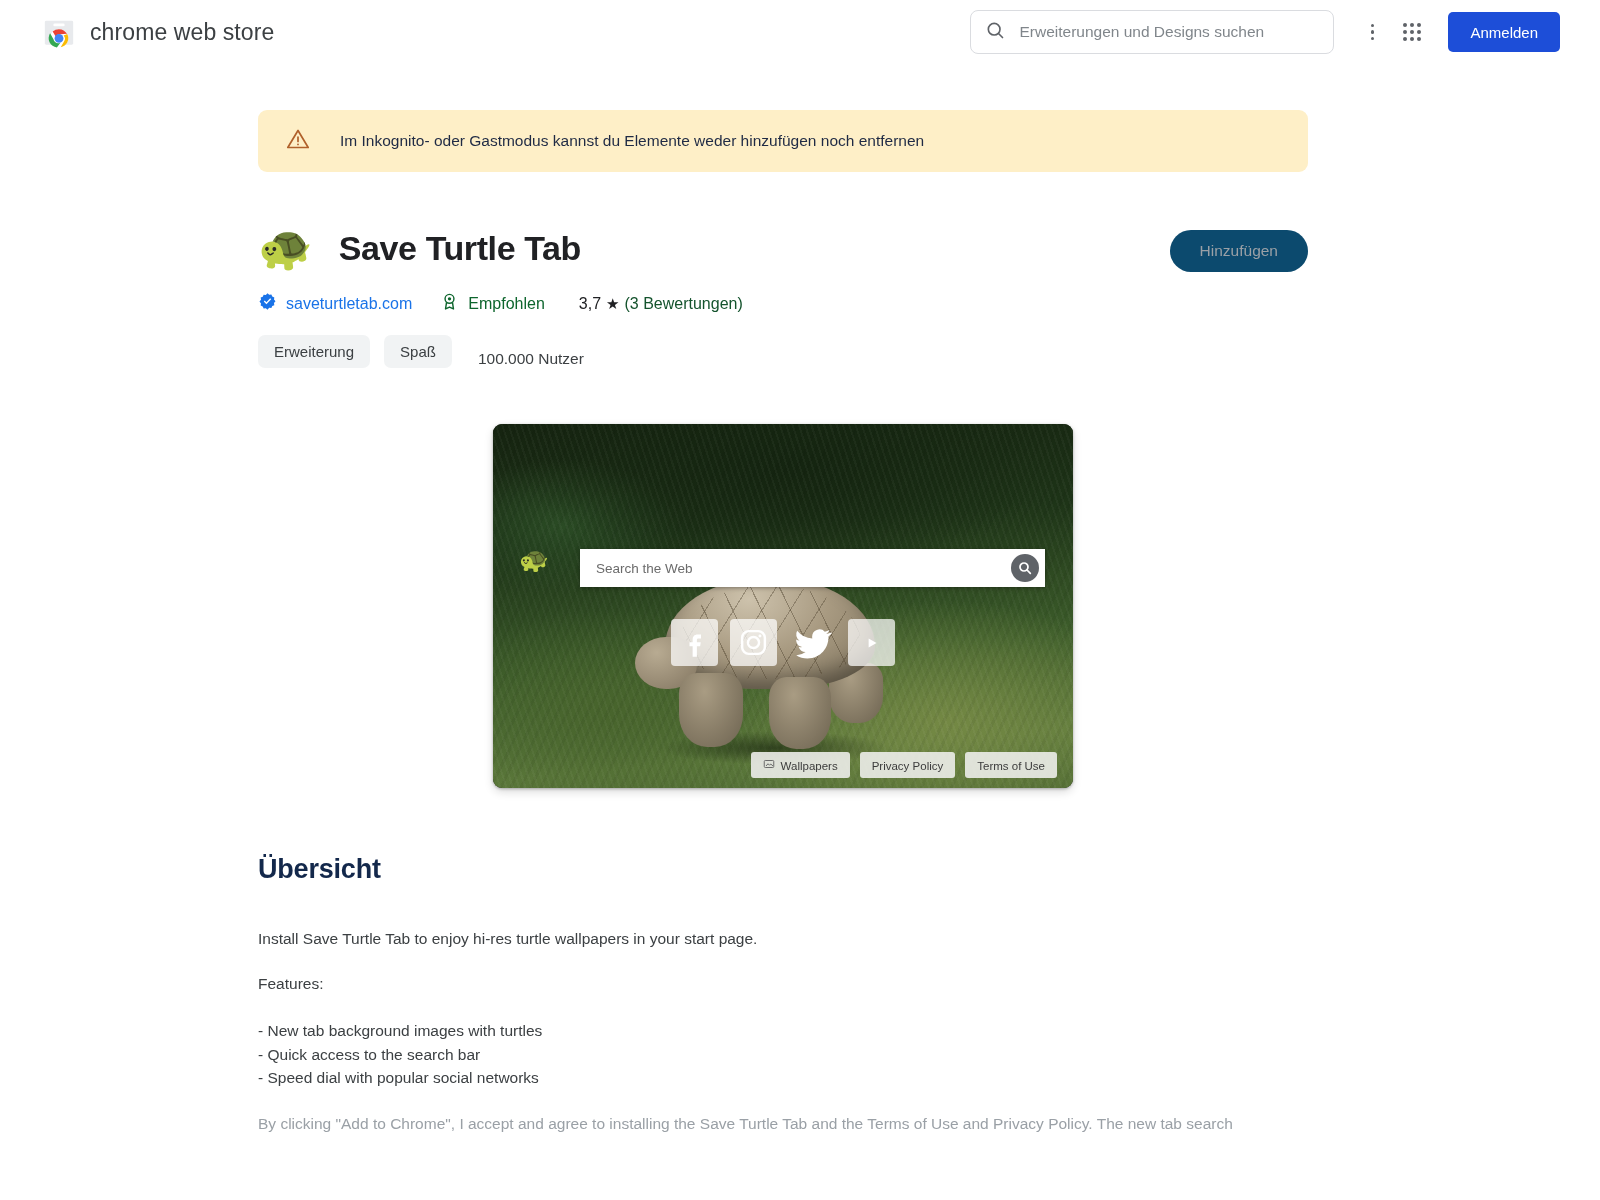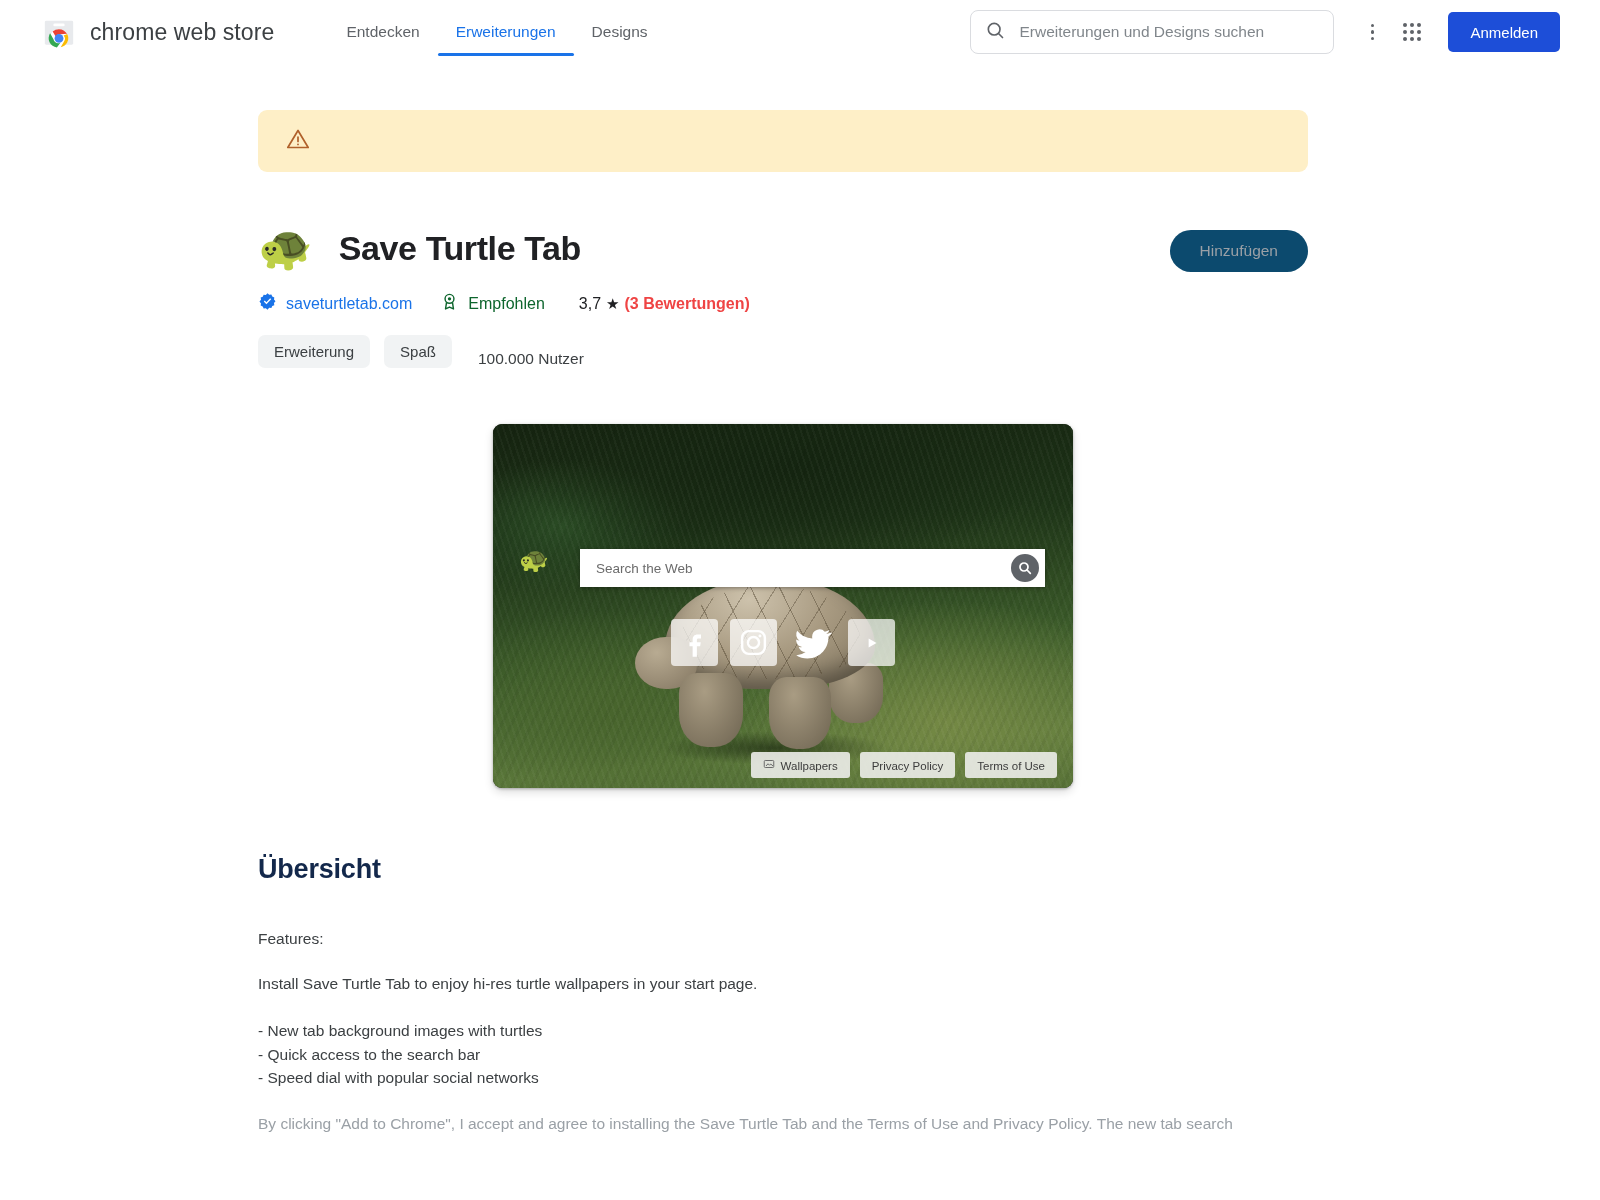--- a/index.html
+++ b/index.html
@@ -185,21 +185,21 @@
     display: flex; align-items: center; gap: 9px;
     color: #0d652d;
     margin-left: 28px;
   }
   .rating {
     display: flex; align-items: center; gap: 5px;
     margin-left: 34px;
     color: #202124;
   }
   .rating .star { font-size: 15px; color: #202124; }
-  .rating .reviews { color: #ef4444; cursor: pointer; font-weight: bold; }
+  .rating .reviews { color: #14532d; cursor: pointer; }
 
   .tags-row {
     margin-top: 20px;
     display: flex;
     align-items: flex-end;
     gap: 14px;
   }
   .tag {
     background: #f1f3f4;
     border-radius: 7px;
@@ -371,25 +371,20 @@
         <circle cx="24" cy="33" r="13" fill="#ffffff"></circle>
         <path d="M24 20a13 13 0 0 1 11.3 6.6L26 27a6.8 6.8 0 0 0-6.3 4.2l-4.6-7.9A13 13 0 0 1 24 20z" fill="#ea4335"></path>
         <path d="M11.4 25.9l4.8 8.3A6.8 6.8 0 0 0 24 39.8c.6 0 1.2-.1 1.7-.2l-4.7 6.2A13 13 0 0 1 11.4 25.9z" fill="#34a853"></path>
         <path d="M35.6 26.7A13 13 0 0 1 26.4 45.6l4.9-8.4A6.8 6.8 0 0 0 30.6 29l5-2.3z" fill="#fbbc04"></path>
         <circle cx="24" cy="33" r="6.2" fill="#4285f4"></circle>
       </svg>
     </span>
     <span class="brand-text">chrome web store</span>
   </a>
 
-  <nav class="nav">
-    <div class="nav-item">Entdecken</div>
-    <div class="nav-item active">Erweiterungen</div>
-    <div class="nav-item">Designs</div>
-  </nav>
 
   <div class="header-right">
     <div class="search-box">
       <span>
         <svg width="20" height="20" viewBox="0 0 24 24" fill="none" stroke="#5f6368" stroke-width="2" stroke-linecap="round">
           <circle cx="11" cy="11" r="7"></circle>
             <line x1="16.2" y1="16.2" x2="21" y2="21"></line>
         </svg>
       </span>
       <input class="search-input" type="text" placeholder="Erweiterungen und Designs suchen" style="">
@@ -424,20 +419,21 @@
   <div class="content">
 
     <div class="banner">
       <span>
         <svg width="24" height="24" viewBox="0 0 24 24" fill="none" stroke="#b0602a" stroke-width="1.7" stroke-linecap="round" stroke-linejoin="round">
           <path d="M12 3.5 1.8 20.5h20.4L12 3.5z"></path>
           <line x1="12" y1="10" x2="12" y2="14.5"></line>
           <circle cx="12" cy="17.4" r="0.9" fill="#b0602a" stroke="none"></circle>
         </svg>
       </span>
+      <span class="banner-text">Im Inkognito- oder Gastmodus kannst du Elemente weder hinzufügen noch entfernen</span>
     </div>
 
     <div class="title-row">
       <div class="title-left">
         <span class="ext-icon">🐢</span>
         <h1 class="ext-title">Save Turtle Tab</h1>
       </div>
       <button class="add-btn" disabled="">Hinzufügen</button>
     </div>
 
@@ -538,22 +534,22 @@
           </div>
           <div class="pf-btn">Privacy Policy</div>
           <div class="pf-btn">Terms of Use</div>
         </div>
       </div>
     </div>
 
     <h2 class="overview-title">Übersicht</h2>
 
     <div class="desc">
+      <p>Install Save Turtle Tab to enjoy hi-res turtle wallpapers in your start page.</p>
       <p>Features:</p>
-      <p>Install Save Turtle Tab to enjoy hi-res turtle wallpapers in your start page.</p>
       <div class="feature-list">
         <div>- New tab background images with turtles</div>
         <div>- Quick access to the search bar</div>
         <div>- Speed dial with popular social networks</div>
       </div>
       <p class="disclaimer">By clicking "Add to Chrome", I accept and agree to installing the Save Turtle Tab and the Terms of Use and Privacy Policy. The new tab search</p>
     </div>
 
   </div>
 </div>

